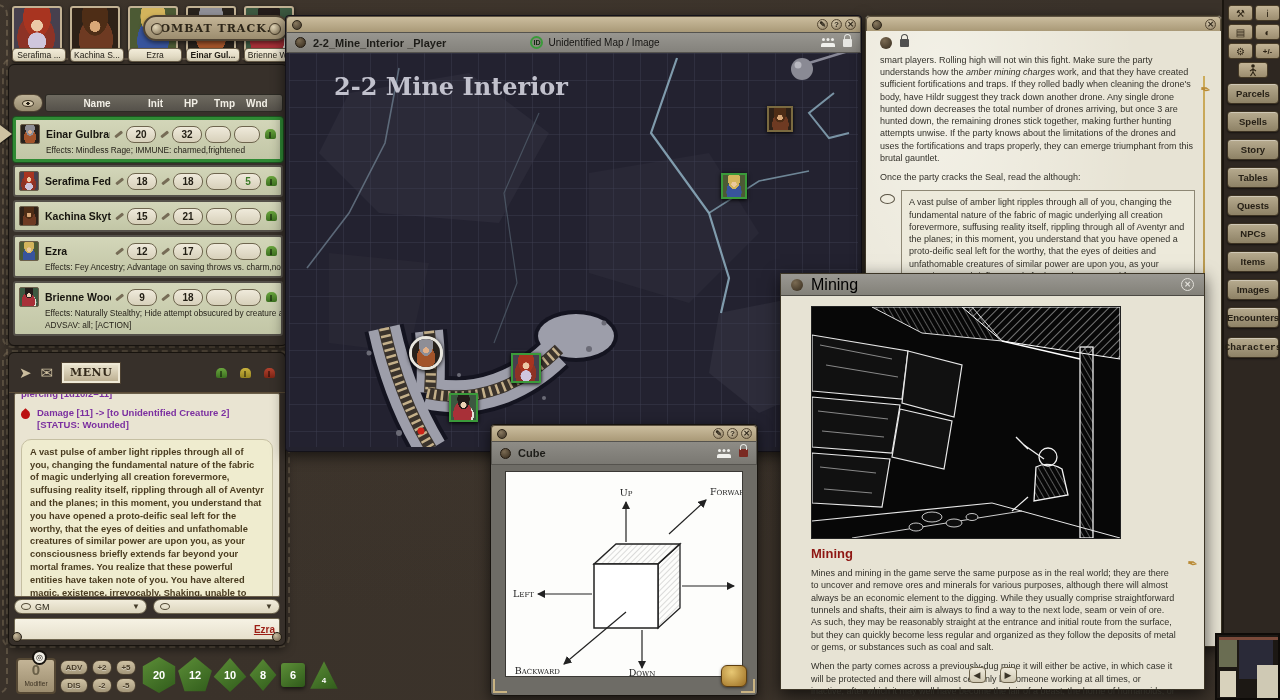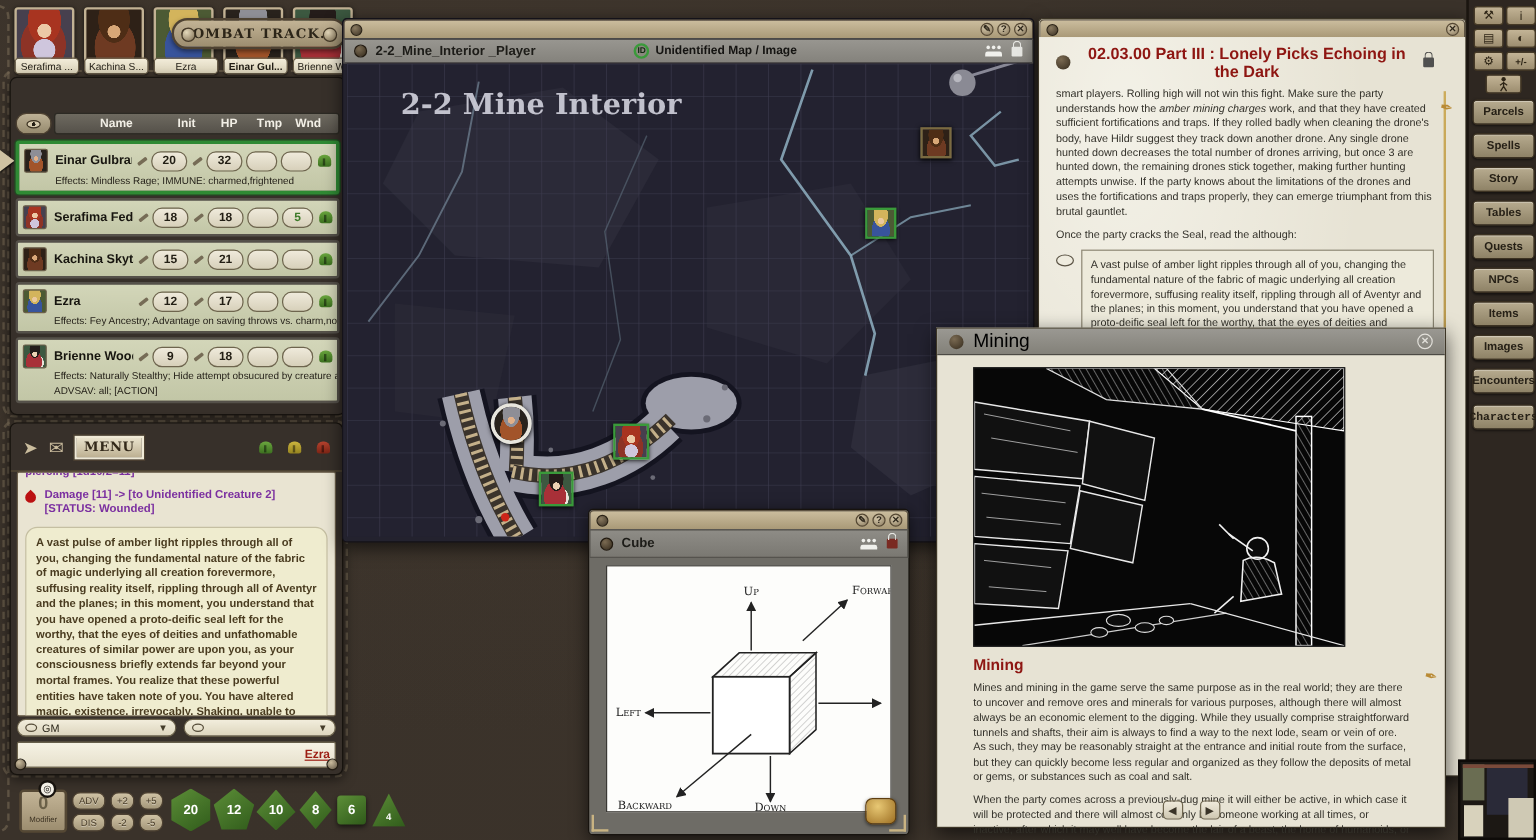--- a/index.html
+++ b/index.html
@@ -126,21 +126,21 @@
     border:1px solid #6e654e; border-radius:2px; display:flex; align-items:center; justify-content:flex-end; padding:0 4px; }
   .emote { font-size:10px; font-weight:bold; color:#9c1e14; text-decoration:underline; }
   .screwcorner { position:absolute; width:10px; height:10px; border-radius:50%; background:radial-gradient(circle at 35% 30%, #cbbd9e, #5e5342); border:1px solid #241e14; }
 
   
   .mapwin { left:285px; top:15px; width:577px; height:437px; background:#23222e; border:1px solid #141219; border-radius:4px; box-shadow:0 4px 14px rgba(0,0,0,.6); }
   .map-titlebar { top:16px; }
   .map-id { display:flex; align-items:center; gap:5px; margin:0 auto; }
   .id-ring { width:13px; height:13px; border-radius:50%; border:2px solid #3a9a3a; color:#102810; font-size:7px; font-weight:bold;
     display:flex; align-items:center; justify-content:center; background:#8a887e; }
-  .map-id span { font-size:10px; font-weight:bold; color:#151412; }
+  .map-id span { font-size:10px; font-weight:normal; color:#151412; }
   .map-icons { display:flex; gap:8px; align-items:center; margin-left:auto; }
   .map-canvas { position:absolute; left:3px; right:3px; top:37px; bottom:4px; overflow:hidden; background:#232230; }
 
   
   .cubewin { left:490px; top:424px; width:268px; height:272px; background:#6e6c66; border:1px solid #17130e; border-radius:4px; box-shadow:0 4px 14px rgba(0,0,0,.6); }
   .cube-canvas { position:absolute; left:14px; top:46px; width:238px; height:206px; background:#fdfdfb; border:1px solid #3a3834; }
   .gold-btn { position:absolute; right:10px; bottom:8px; width:26px; height:22px; border-radius:6px;
     background:radial-gradient(circle at 40% 30%, #e8c874, #9c6e22); border:1px solid #5e3e10; box-shadow:0 1px 3px rgba(0,0,0,.5); }
   .corner-bracket { position:absolute; width:14px; height:14px; border:2px solid #cbb d79a; border:2px solid #c9b382; }
 
@@ -182,21 +182,21 @@
   .thumbwin { left:1215px; top:633px; width:65px; height:67px; background:#1c1814; border:2px solid #0e0b08; overflow:hidden; z-index:60; }
 
   
   .mod-box { left:16px; top:658px; width:40px; height:36px; background:linear-gradient(#c3b496,#9c8d6f); border:2px solid #55483 carbs4; border:2px solid #554834;
     border-radius:4px; text-align:center; }
   .mod-box .val { font-size:15px; font-weight:bold; color:#6e6least; color:#6a6048; line-height:20px; }
   .mod-box .lbl { font-size:6.5px; color:#3c3222; }
   .reset-ic { left:32px; top:650px; width:15px; height:15px; border-radius:50%; background:#f2efe6; border:2px solid #17130e;
     display:flex; align-items:center; justify-content:center; font-size:8px; color:#17130e; z-index:5;}
   .adv-btn { position:absolute; height:15px; background:linear-gradient(#cfc2a4,#a4977a); border:1px solid #4e4232; border-radius:7px;
-    font-size:8px; font-weight:normal; color:#4a3e2a; display:flex; align-items:center; justify-content:center; text-shadow:0 1px 0 rgba(255,255,255,.4); }
+    font-size:8px; font-weight:bold; color:#4a3e2a; display:flex; align-items:center; justify-content:center; text-shadow:0 1px 0 rgba(255,255,255,.4); }
   .die { position:absolute; display:flex; align-items:center; justify-content:center; color:#fff; font-weight:bold;
     background:linear-gradient(145deg,#5d8f38,#2f5a1a); filter:drop-shadow(0 2px 2px rgba(0,0,0,.6)); }
   .d20 { clip-path:polygon(50% 0,95% 26%,95% 74%,50% 100%,5% 74%,5% 26%); }
   .d12 { clip-path:polygon(50% 0,97% 38%,79% 95%,21% 95%,3% 38%); }
   .d10 { clip-path:polygon(50% 0,98% 55%,50% 100%,2% 55%); }
   .d8  { clip-path:polygon(50% 0,92% 50%,50% 100%,8% 50%); }
   .d6  { border-radius:3px; }
   .d4  { clip-path:polygon(50% 4%,96% 96%,4% 96%); }
 
   svg text { font-family:"DejaVu Serif", serif; }
@@ -369,21 +369,20 @@
   <div class="abs storywin" style="z-index:10;">
     <div class="chrome" style="height:15px;">
       <div class="knob"></div>
       <div class="winbtns">
           <div class="winbtn">✕</div>
         </div>
     </div>
     <div class="story-body">
       <div class="story-title">
         <div class="knob2"></div>
-        <h1>02.03.00 Part III : Lonely Picks Echoing in the Dark</h1>
         <span class="lock-icon lock-dark"></span>
       </div>
       <div class="story-text">
         <p><span>smart players. Rolling high will not win this fight. Make sure the party understands how the </span><i>amber mining charges</i><span> work, and that they have created sufficient fortifications and traps. If they rolled badly when cleaning the drone's body, have Hildr suggest they track down another drone. Any single drone hunted down decreases the total number of drones arriving, but once 3 are hunted down, the remaining drones stick together, making further hunting attempts unwise. If the party knows about the limitations of the drones and uses the fortifications and traps properly, they can emerge triumphant from this brutal gauntlet.</span></p>
         <p>Once the party cracks the Seal, read the although:</p>
         <div class="readaloud">
           <span class="bub"></span>
           <div class="box">A vast pulse of amber light ripples through all of you, changing the fundamental nature of the fabric of magic underlying all creation forevermore, suffusing reality itself, rippling through all of Aventyr and the planes; in this moment, you understand that you have opened a proto-deific seal left for the worthy, that the eyes of deities and unfathomable creatures of similar power are upon you, as your consciousness briefly extends far beyond your mortal frames. You realize that these powerful entities have taken note of you. You have altered magic, existence, irrevocably. Shaking, unable to move, you see a silhouette of a humanoid shape emerging, gliding off into the Underworld. As you regain your senses, the spellcasters among you realize that their magic, that all magic, has changed.</div>
         </div>
       </div>

